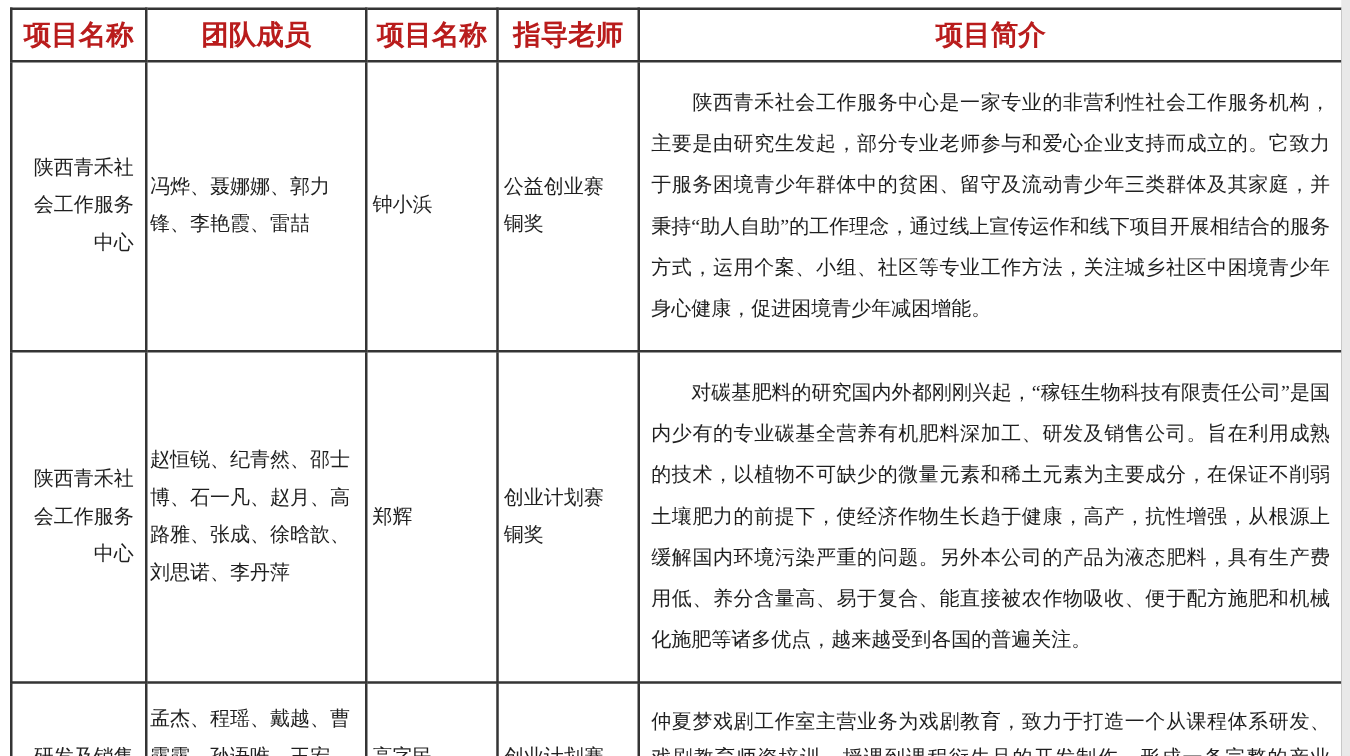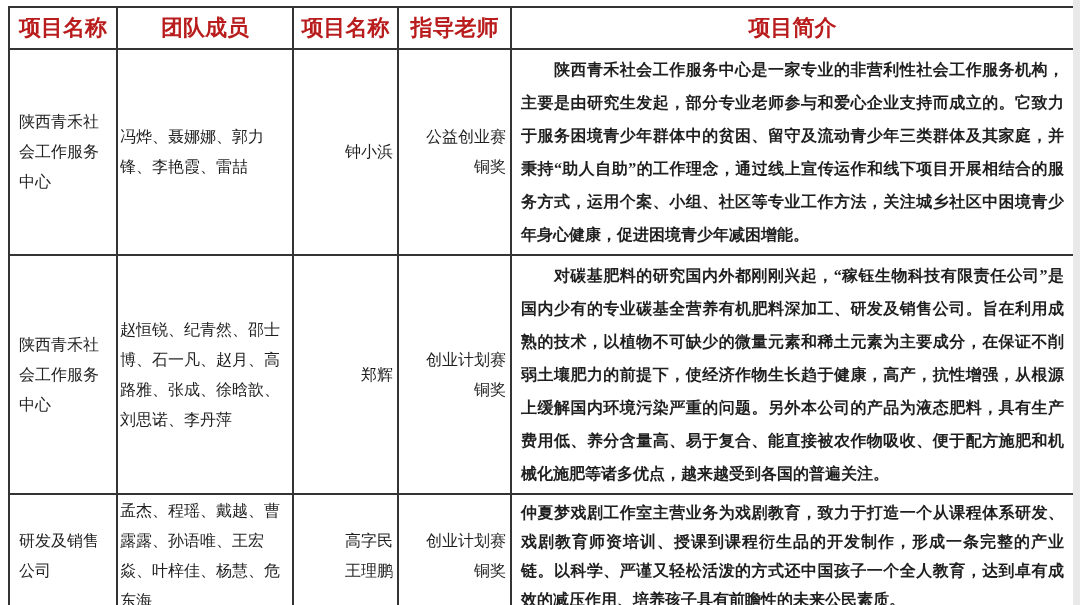--- a/index.html
+++ b/index.html
@@ -35,41 +35,40 @@
     text-align: center;
     padding: 0 2px;
     color: #b91c1c;
   }
   table.projects td { font-size: 16px; }
   tr.row-header { height: 42px; }
   tr.row-0 { height: 202px; }
   tr.row-1 { height: 230px; }
   tr.row-2 { height: 119px; }
   td.c-name {
-    text-align: left;
+    text-align: right;
     line-height: 30px;
     padding: 0 9px;
   }
   td.c-members {
     text-align: left;
     line-height: 30px;
     padding: 0 2px;
   }
   td.c-advisor, td.c-award {
-    text-align: right;
+    text-align: left;
     line-height: 30px;
     white-space: pre-line;
     padding: 0 4px;
   }
   td.c-summary {
     text-align: justify;
     text-justify: inter-ideograph;
     line-height: 33px;
-    padding: 3px 9px;
-    font-weight: bold;
+    padding: 16px 9px;
   }
   td.c-summary.tight { line-height: 29px; }
 </style>
 </head>
 <body>
 
 <table class="projects">
   <colgroup>
     <col style="width:108px">
     <col style="width:176px">

